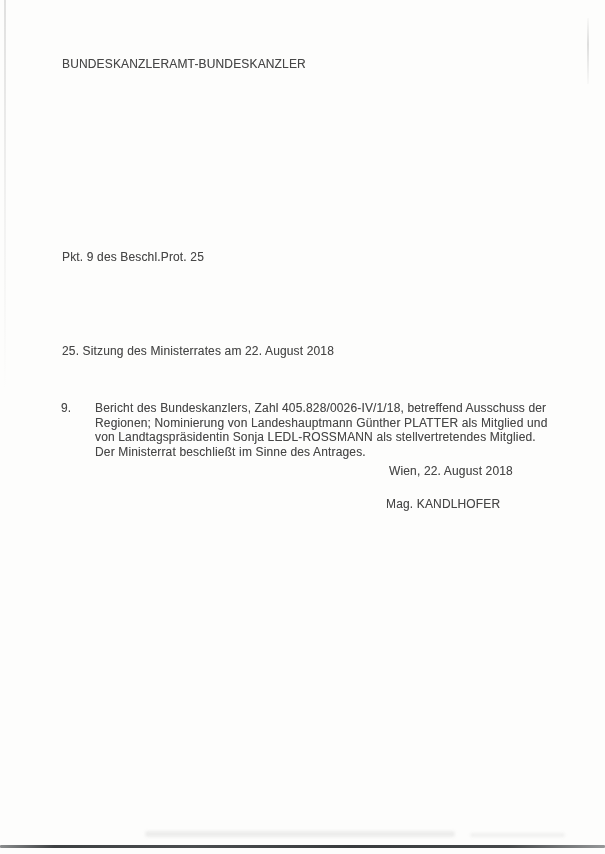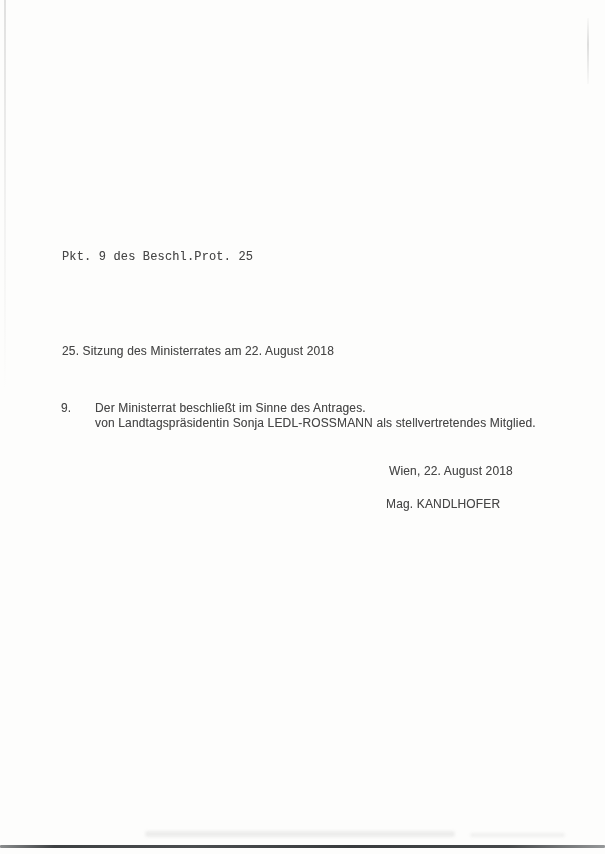--- a/index.html
+++ b/index.html
@@ -26,21 +26,21 @@
     letter-spacing: 0.15px;
     text-shadow: 0 0 0.6px rgba(70,70,70,0.35);
   }
   .para-line {
     white-space: nowrap;
     line-height: 14.6px;
   }
   
   .header-block { left: 62px; top: 57px; }
   
-  .protocol-ref { left: 62px; top: 250px; font-family: Liberation Mono, monospace; }
+  .protocol-ref { left: 62px; top: 250px; }
   
   .session-title { left: 62px; top: 344px; }
   
   .item-number { left: 61px; top: 401px; }
   .item-body { left: 95px; top: 401px; }
   
   .place-date { left: 389px; top: 456px; margin-top: 8px; }
   .signature  { left: 386px; top: 497px; text-align: center; }
 
   
@@ -91,31 +91,34 @@
       rgba(115,118,120,0.75));
     border-radius: 1px;
   }
 </style>
 </head>
 <body>
 
 <div class="page">
 
   <div class="t header-block">
+    <div>BUNDESKANZLERAMT-BUNDESKANZLER</div>
   </div>
 
   <div class="t protocol-ref">Pkt. 9 des Beschl.Prot. 25</div>
 
   <div class="t session-title">25. Sitzung des Ministerrates am 22. August 2018</div>
 
   <div class="t item-number">9.</div>
 
   <div class="t item-body">
+    <div class="para-line">Bericht des Bundeskanzlers, Zahl 405.828/0026-IV/1/18, betreffend Ausschuss der</div>
+    <div class="para-line">Regionen; Nominierung von Landeshauptmann Günther PLATTER als Mitglied und</div>
+    <div class="para-line">von Landtagspräsidentin Sonja LEDL-ROSSMANN als stellvertretendes Mitglied.</div>
     <div class="para-line">Der Ministerrat beschließt im Sinne des Antrages.</div>
-    <div class="para-line">von Landtagspräsidentin Sonja LEDL-ROSSMANN als stellvertretendes Mitglied.</div>
   </div>
 
   <div class="t place-date">Wien, 22. August 2018</div>
 
   <div class="t signature">Mag. KANDLHOFER</div>
 
   <div class="scan-left-edge"></div>
   <div class="scan-right-edge"></div>
   <div class="scan-smudge-a"></div>
   <div class="scan-smudge-b"></div>

